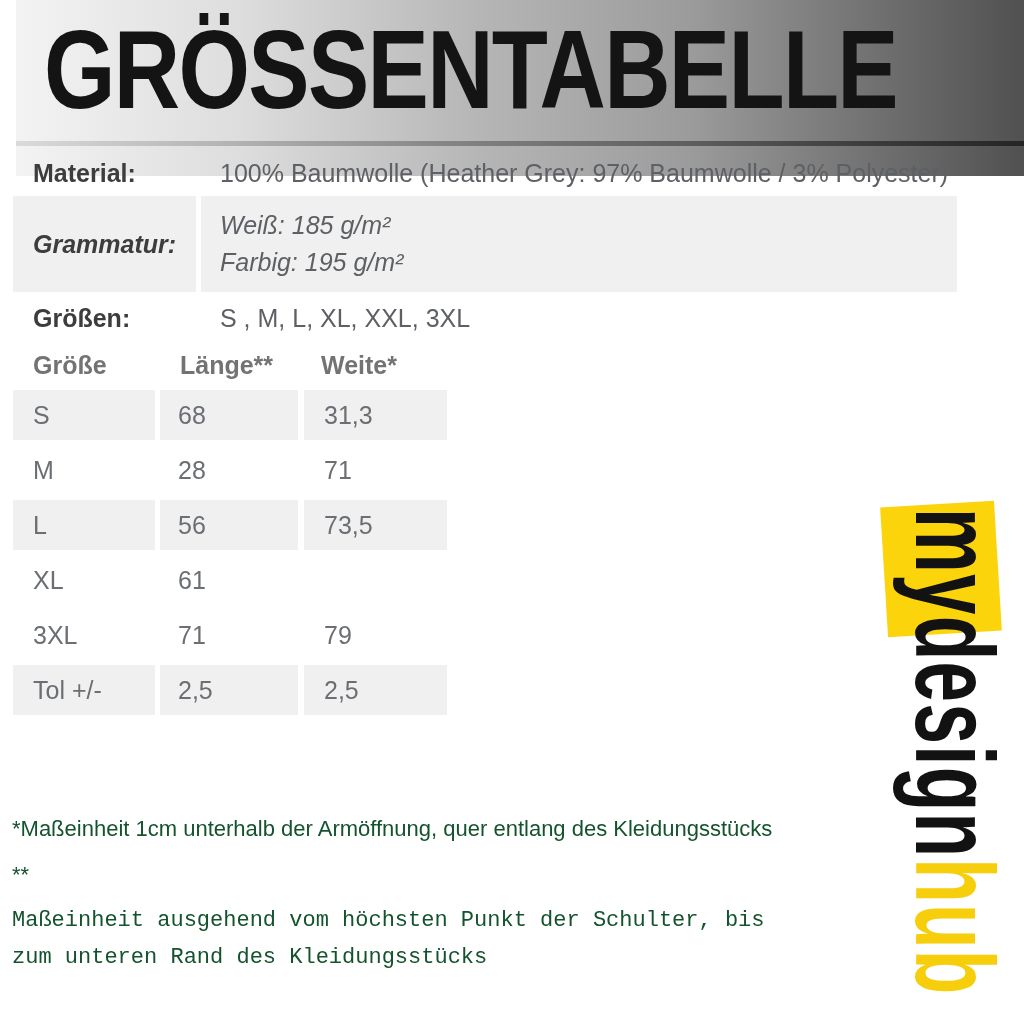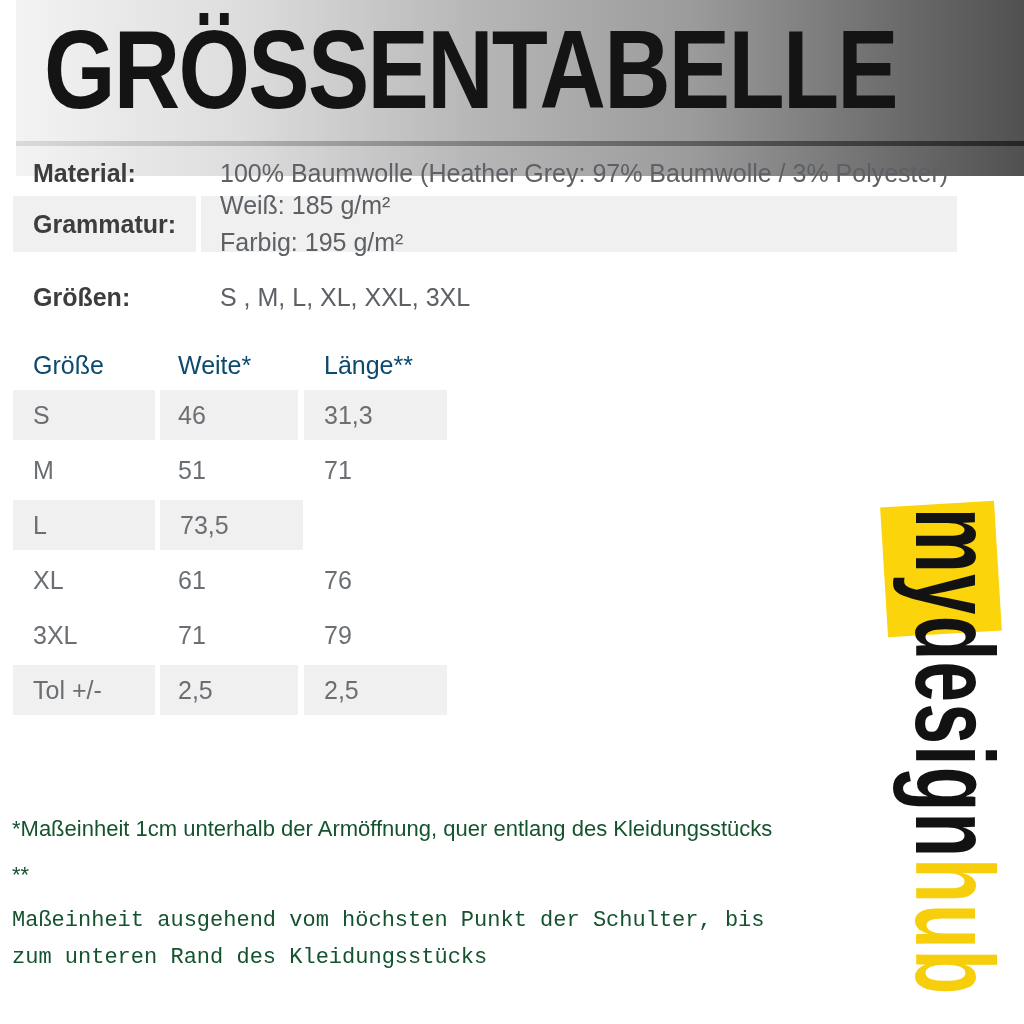--- a/index.html
+++ b/index.html
@@ -64,43 +64,43 @@
     box-sizing: border-box;
     margin-left: 5px;
     padding-left: 19px;
     display: flex;
     flex-direction: column;
     justify-content: center;
     line-height: 37px;
   }
   .row-material { height: 46px; }
   .row-material .info-value { white-space: nowrap; }
-  .row-grammatur { height: 56px; }
+  .row-grammatur { height: 96px; font-style: italic; }
   .row-grammatur .info-label,
   .row-grammatur .info-value { background: #f0f0f0; }
-  .row-groessen { height: 52px; margin-top: 19px; }
+  .row-groessen { height: 52px; }
 
   
   .size-table {
     position: absolute;
     left: 13px; top: 340px;
     width: 434px;
     font-size: 25px;
     color: #6b6f74;
   }
   .st-row { display: flex; height: 50px; margin-bottom: 5px; }
   .st-row .cell {
     box-sizing: border-box;
     display: flex;
     align-items: center;
   }
   .st-row .c1 { flex: 0 0 142px; margin-right: 5px; padding-left: 20px; }
   .st-row .c2 { flex: 0 0 138px; margin-right: 6px; padding-left: 18px; }
   .st-row .c3 { flex: 0 0 143px; padding-left: 20px; }
-  .st-header { color: #0c4a6e; margin-bottom: 0; }
+  .st-header { color: #737373; margin-bottom: 0; font-weight: bold; }
   .st-row.shaded .cell { background: #f0f0f0; }
 
   
   .footnotes {
     position: absolute;
     left: 12px; top: 810px;
     width: 800px;
     font-size: 22px;
     line-height: 37px;
     color: #14532d;
@@ -155,41 +155,41 @@
     </div>
     <div class="info-row row-groessen">
       <div class="info-label">Größen:</div>
       <div class="info-value">S , M, L, XL, XXL, 3XL</div>
     </div>
   </section>
 
   <section class="size-table">
     <div class="st-row st-header">
       <div class="cell c1">Größe</div>
+      <div class="cell c3">Länge**</div>
       <div class="cell c2">Weite*</div>
-      <div class="cell c3">Länge**</div>
     </div>
     <div class="st-row shaded">
       <div class="cell c1">S</div>
-      <div class="cell c2">46</div>
+      <div class="cell c2">68</div>
       <div class="cell c3">31,3</div>
     </div>
     <div class="st-row">
       <div class="cell c1">M</div>
-      <div class="cell c2">51</div>
+      <div class="cell c2">28</div>
       <div class="cell c3">71</div>
     </div>
     <div class="st-row shaded">
       <div class="cell c1">L</div>
+      <div class="cell c2">56</div>
       <div class="cell c3">73,5</div>
     </div>
     <div class="st-row">
       <div class="cell c1">XL</div>
       <div class="cell c2">61</div>
-      <div class="cell c3">76</div>
     </div>
     <div class="st-row">
       <div class="cell c1">3XL</div>
       <div class="cell c2">71</div>
       <div class="cell c3">79</div>
     </div>
     <div class="st-row shaded">
       <div class="cell c1">Tol +/-</div>
       <div class="cell c2">2,5</div>
       <div class="cell c3">2,5</div>

